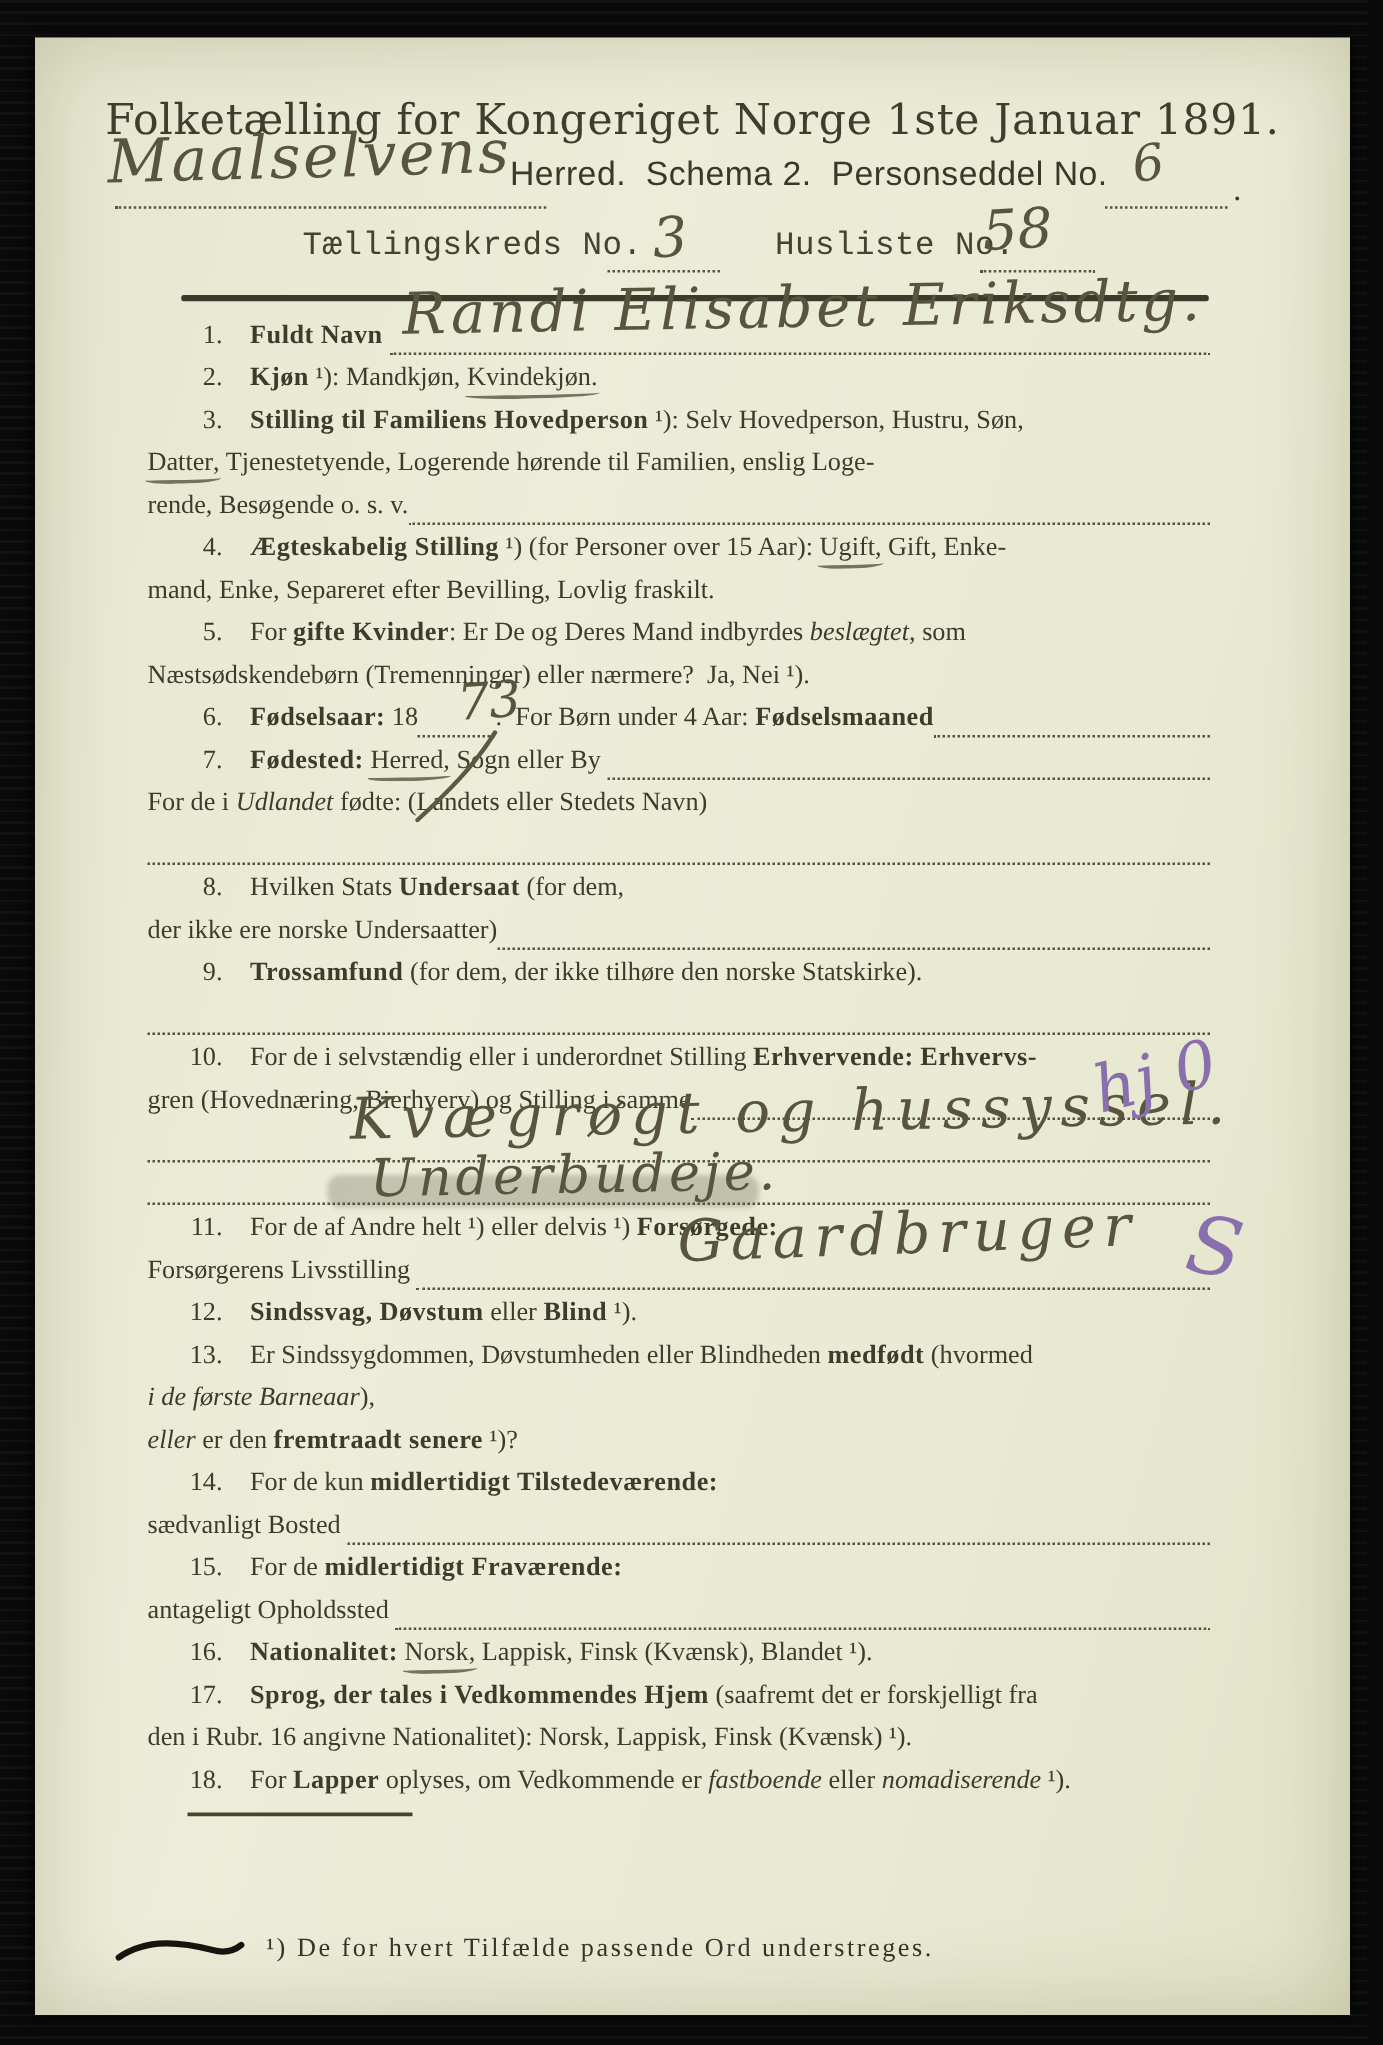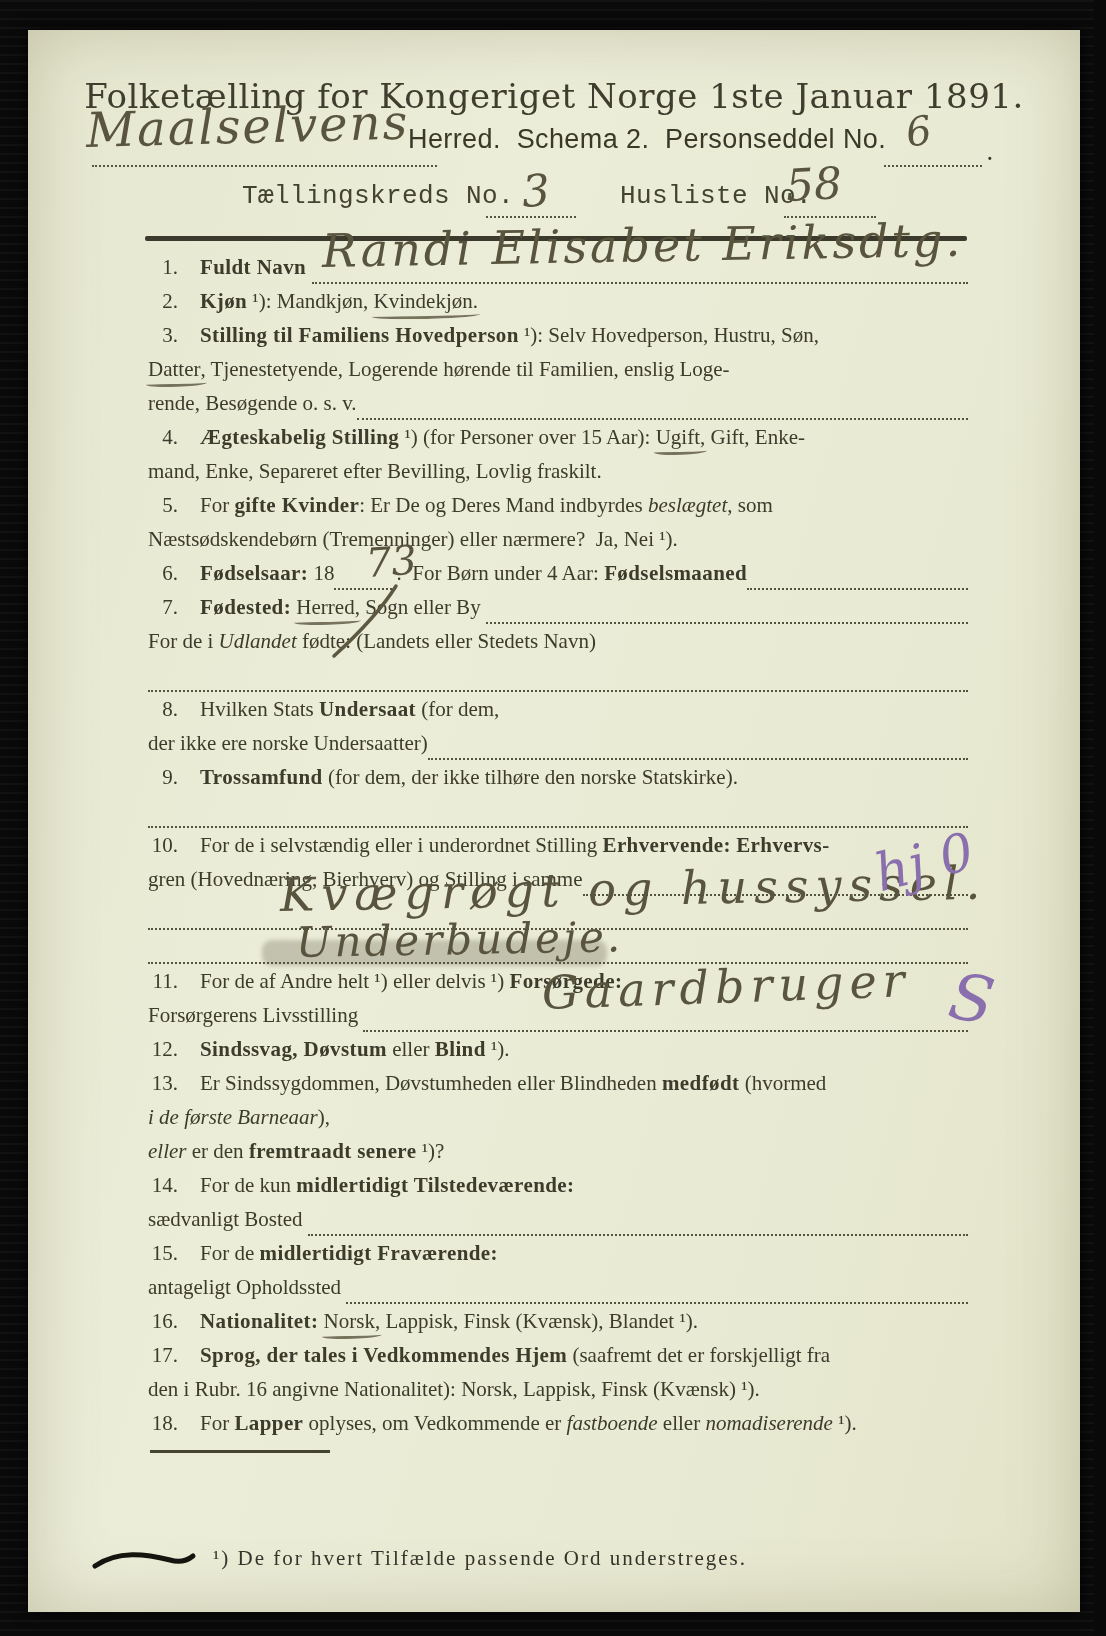--- a/index.html
+++ b/index.html
@@ -33,21 +33,21 @@
     color:#59543d;white-space:pre;transform-origin:left center;z-index:3;
   }
   .hw.purple{color:#8a6fae;}
   
   .items{position:absolute;left:28px;top:255px;width:1052px;z-index:1;}
   .line{
     position:relative;display:flex;align-items:baseline;height:34px;
     padding-left:172px;padding-right:112px;
     font:21px "Liberation Serif",serif;color:#3c3b2c;white-space:pre;
   }
-  .line.ind{padding-left:120px;}
+  .line.ind{padding-left:90px;}
   .num{position:absolute;left:0;top:0;width:150px;text-align:right;}
   .b{font-weight:bold;letter-spacing:.4px;}
   .i{font-style:italic;font-family:Liberation Serif, serif;}
   .hu{position:relative;}
   .hu::after{
     content:"";position:absolute;left:-2px;right:-7px;bottom:-5px;height:4px;
     border-bottom:3.5px solid rgba(99,93,70,.85);border-radius:0 0 60% 40%;
     transform:rotate(-.8deg);
   }
   .dots{flex:1 1 auto;min-width:26px;align-self:flex-end;margin-bottom:5px;

